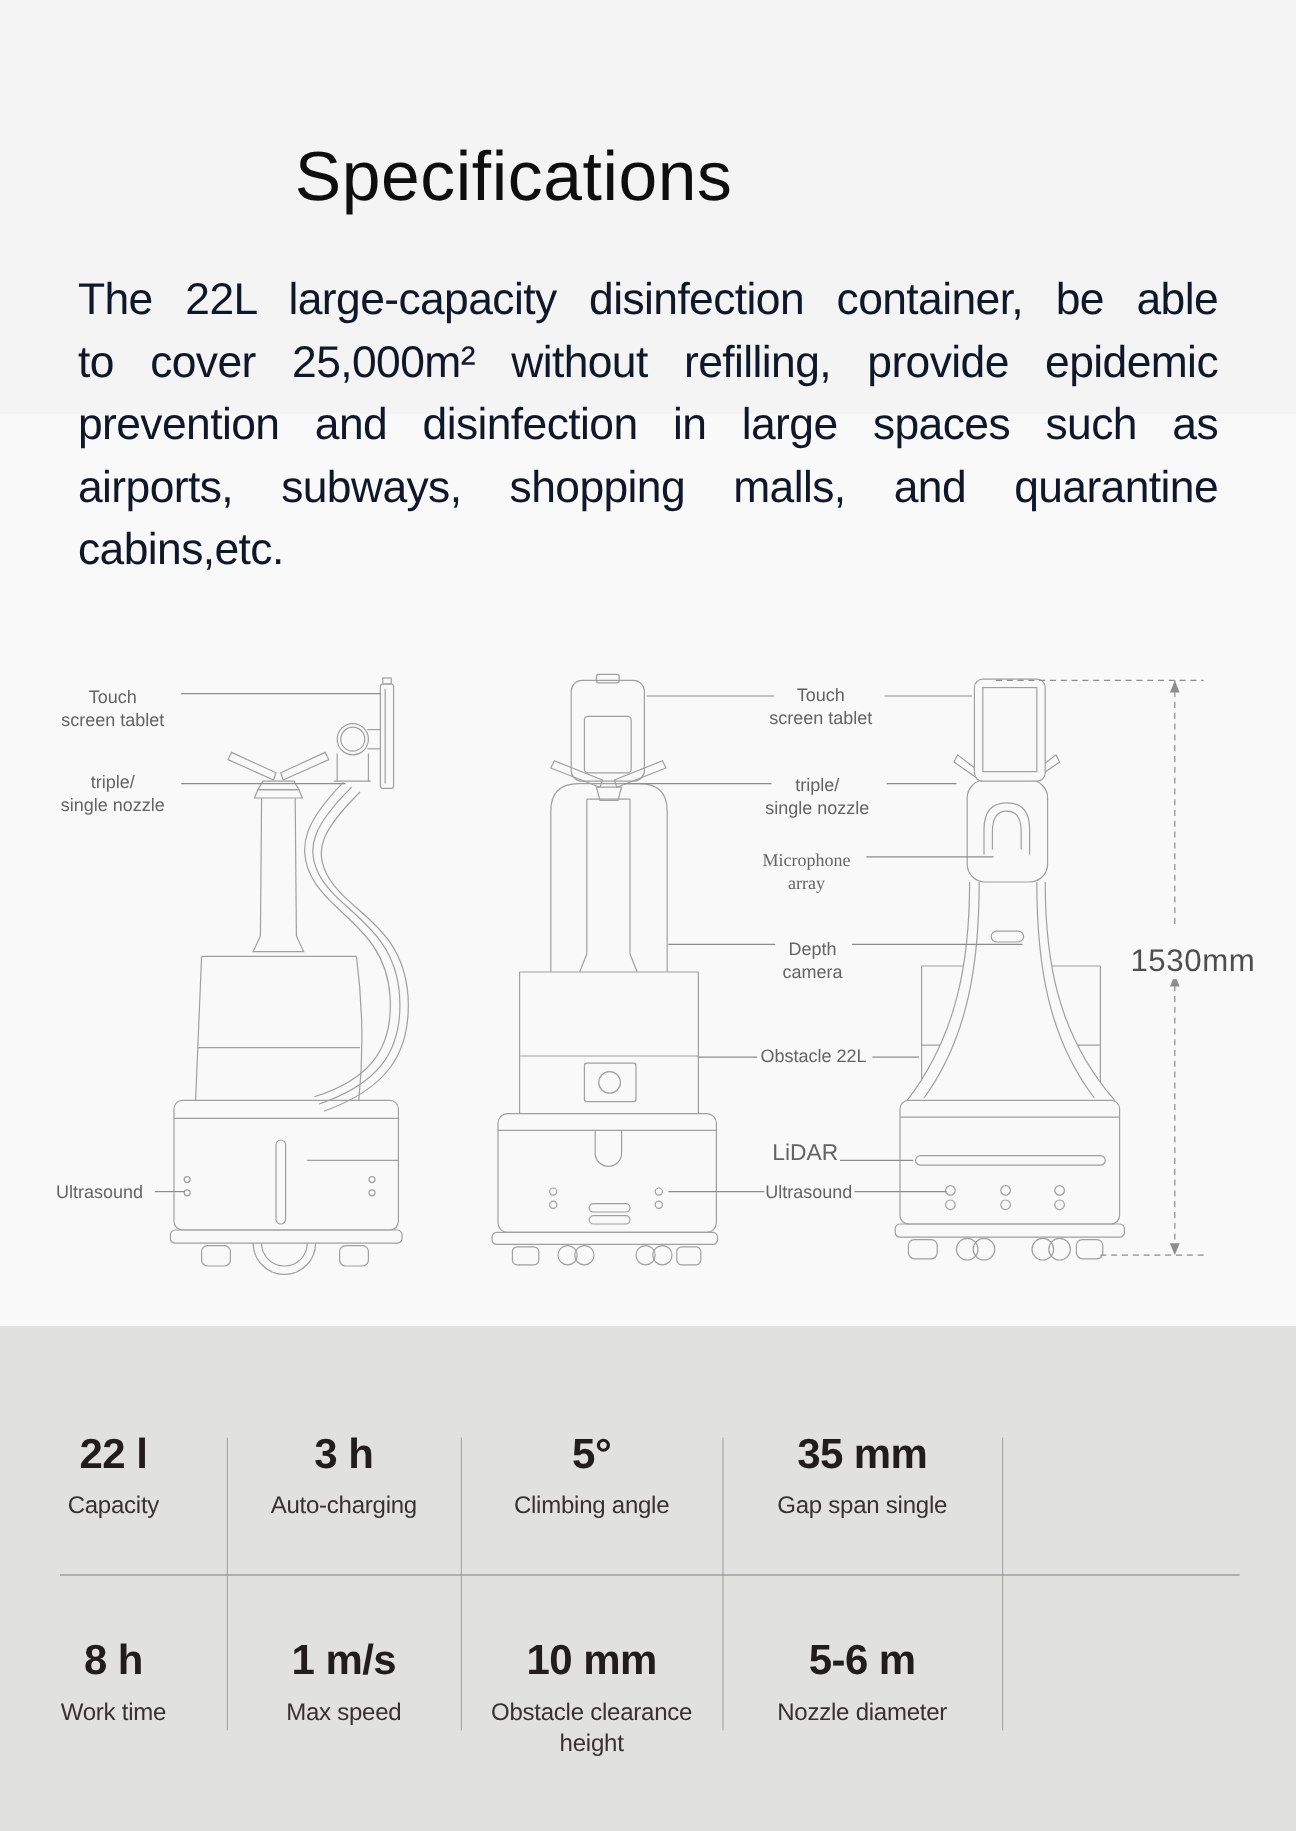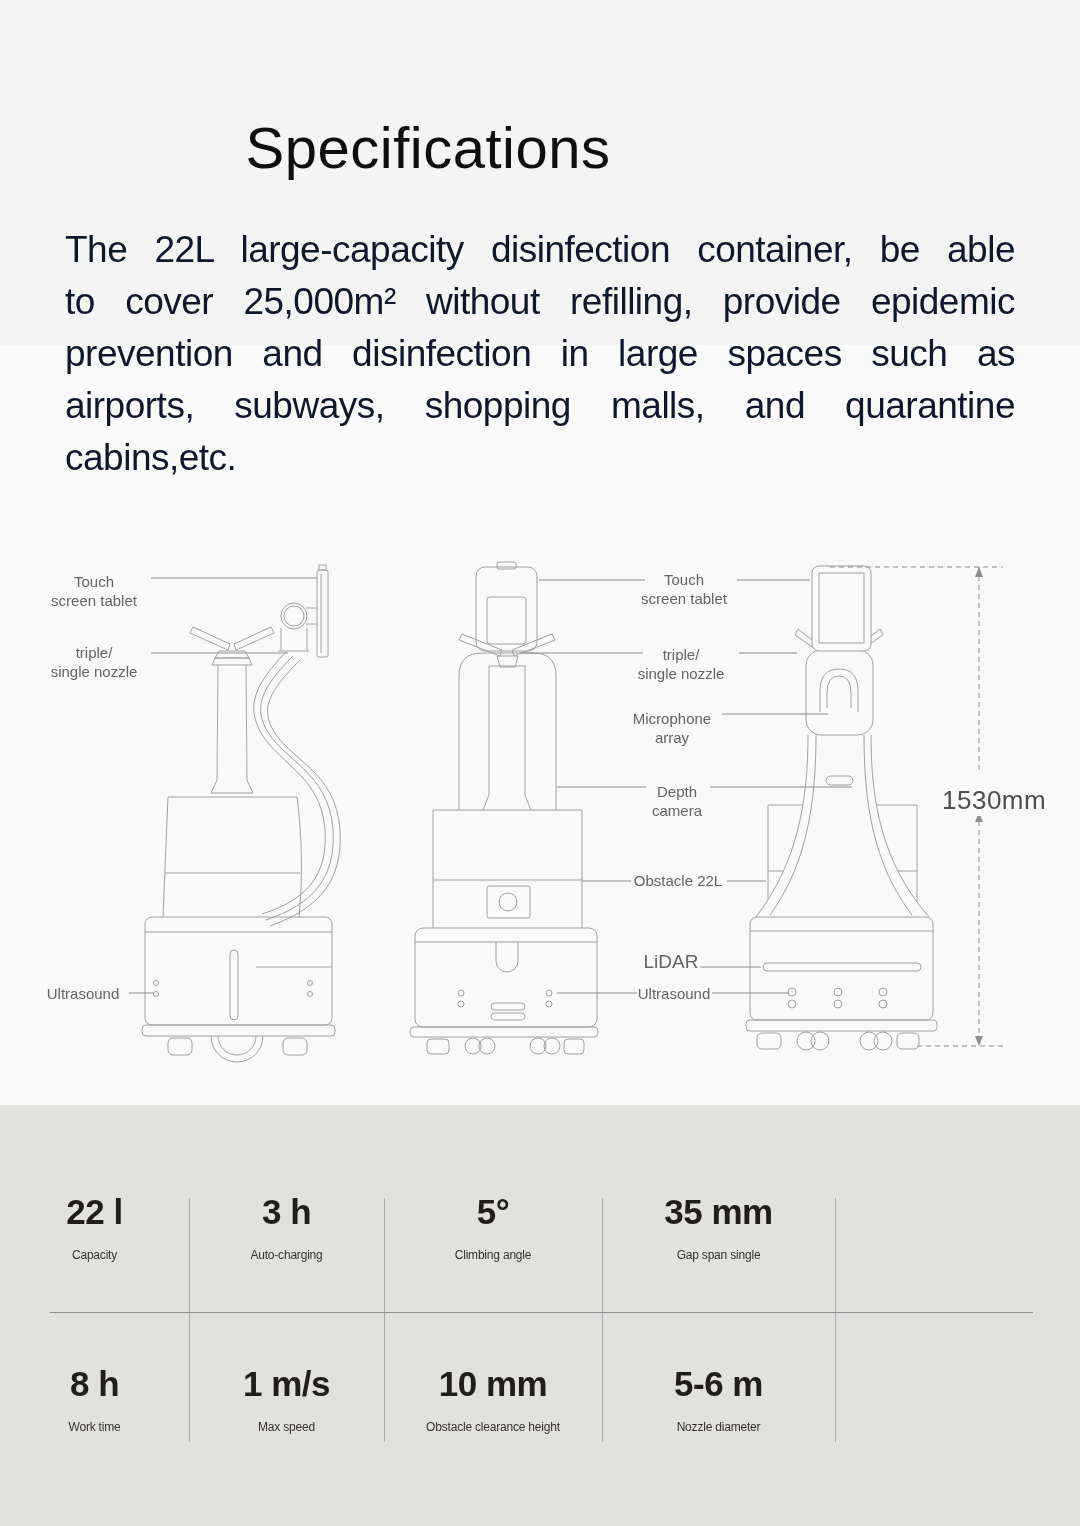--- a/index.html
+++ b/index.html
@@ -46,21 +46,21 @@
     position:absolute; left:0; width:890px; display:grid;
     grid-template-columns:189px 195px 218px 233px 245px;
   }
   .row1 { top:86px; } .row2 { top:258px; }
   .cell { text-align:center; }
   .val {
     display:block; font-size:35px; line-height:42px; font-weight:700;
     color:#211d1b; letter-spacing:-0.5px;
   }
   .lab {
-    display:block; margin-top:9px; font-size:12px; line-height:26px;
+    display:block; margin-top:9px; font-size:20px; line-height:26px;
     color:#37322f; letter-spacing:-0.2px;
   }
 </style>
 </head>
 <body>
 
 <div class="bg-top"></div>
 <div class="bg-table"></div>
 
 <h1 class="title">Specifications</h1>
@@ -236,21 +236,21 @@
   <div class="cl" style="left:38px;  top:12px;  width:112px;">Touch
 screen tablet</div>
   <div class="cl" style="left:38px;  top:83px;  width:112px;">triple/
 single nozzle</div>
   <div class="cl" style="left:33px;  top:424px; width:100px;">Ultrasound</div>
 
   <div class="cl" style="left:624px; top:10px;  width:120px;">Touch
 screen tablet</div>
   <div class="cl" style="left:621px; top:85px;  width:120px;">triple/
 single nozzle</div>
-  <div class="cl" style="left:612px; top:149px; width:120px;">Microphone
+  <div class="cl" style="left:612px; top:149px; width:120px;font-family:Liberation Serif, serif;">Microphone
 array</div>
   <div class="cl" style="left:617px; top:222px; width:120px;">Depth
 camera</div>
   <div class="cl" style="left:618px; top:311px; width:120px;">Obstacle 22L</div>
   <div class="cl big" style="left:611px; top:391px; width:120px;">LiDAR</div>
   <div class="cl" style="left:614px; top:424px; width:120px;">Ultrasound</div>
 
   <div class="dim-label" style="left:940px; top:225px;">1530mm</div>
 </div>
 

